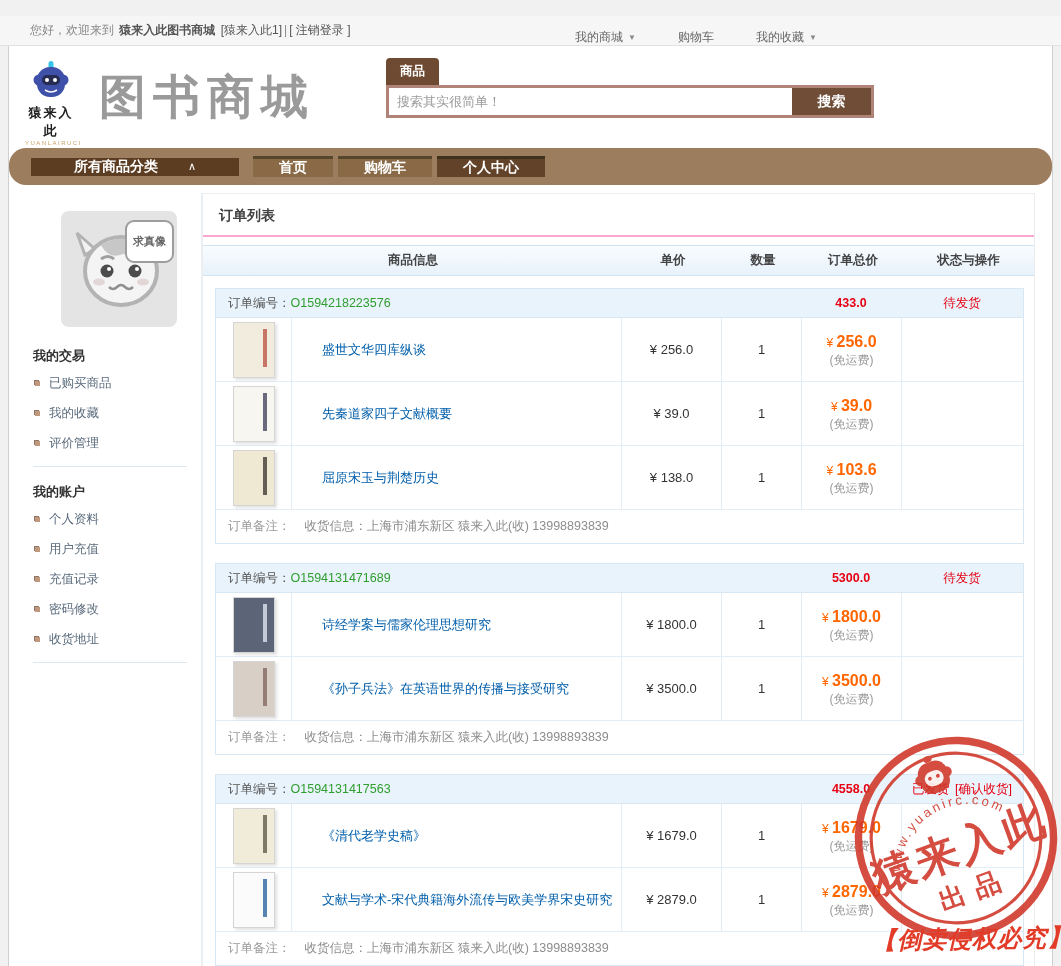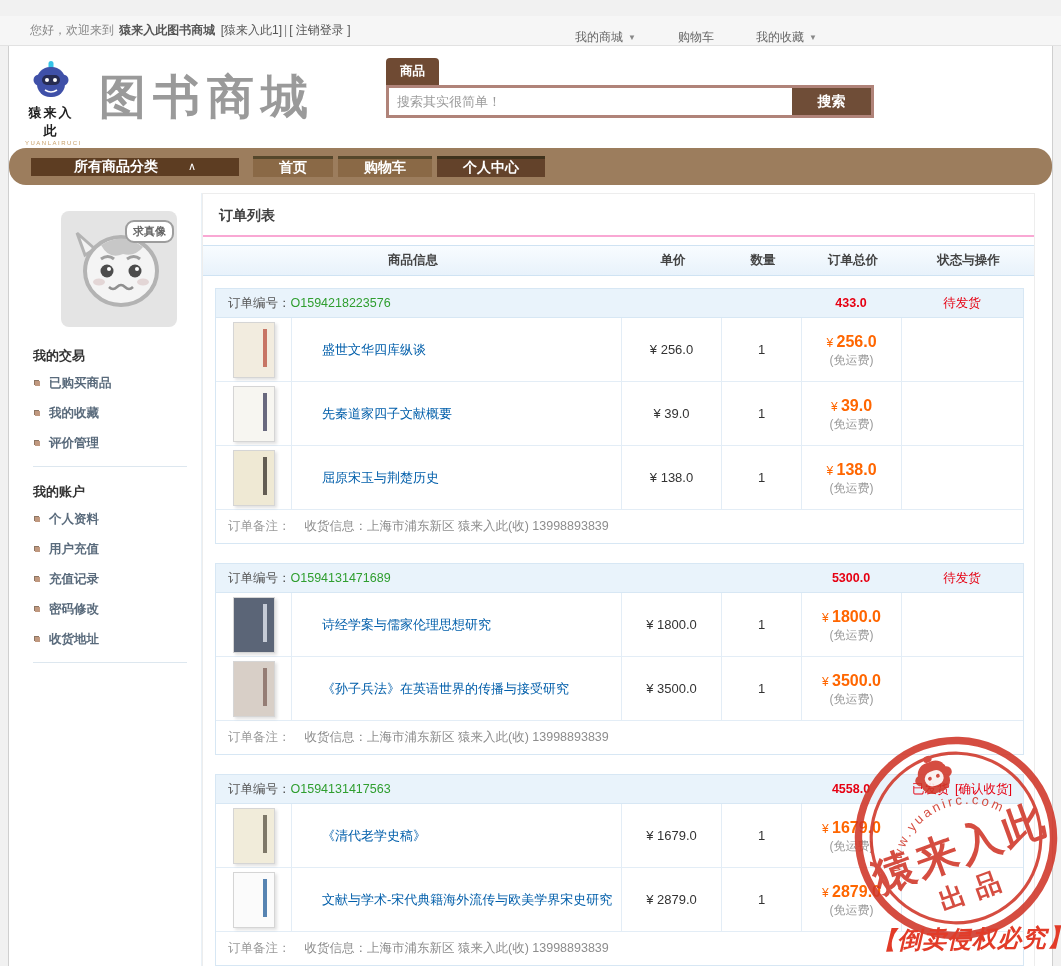--- a/index.html
+++ b/index.html
@@ -72,29 +72,29 @@
   
   .content { display:flex; padding-top:8px; }
   .sidebar { width:171px; margin-left:22px; border-right:1px solid #e9f1f7; padding:0 10px 16px 0; }
   .avatar {
     width:116px; height:116px; background:#e4e4e4; border-radius:8px;
     margin:18px 6px 20px 30px; position:relative;
   }
   .avatar svg { position:absolute; left:4px; top:8px; }
   .bubble {
     position:absolute; right:3px; top:9px; background:#fff; border:2px solid #9d9d9d;
-    border-radius:9px; font-size:11px; color:#666; padding:2px 6px; font-weight:bold;
+    border-radius:9px; font-size:11px; color:#666; padding:12px 6px; font-weight:bold;
   }
   .sb-sec h3 { font-size:13px; color:#333; margin:4px 0 10px 2px; }
   .sb-item { display:flex; align-items:center; margin:0 0 13px 4px; cursor:pointer; }
   .blt {
     width:5px; height:5px; background:#c0987f; margin-right:9px;
     box-shadow:-1px -1px 0 #8d7663; display:inline-block;
   }
-  .sb-item a { color:#5a6b7c; text-decoration:none; font-size:12.5px;font-weight:bold; }
+  .sb-item a { color:#5a6b7c; text-decoration:none; font-size:12.5px; }
   .sb-div { border-bottom:1px solid #dde7ef; margin:14px 4px 16px 2px; }
   
   .panel { width:833px; border:1px solid #ededed; margin-left:0; min-height:780px; background:#fff; }
   .panel-title { font-size:14px; font-weight:bold; color:#404040; padding:13px 16px 10px; border-bottom:2px solid #f9a8d4; }
   .cols {
     display:grid; grid-template-columns:420px 100px 80px 100px 1fr; height:31px;
     align-items:center; margin-top:8px; text-align:center; font-weight:bold; color:#444;
     background:linear-gradient(#f8fcff,#e8f2fb);
     border-top:1px solid #cfe3f3; border-bottom:1px solid #cfe3f3; font-size:12.5px;
   }
@@ -317,21 +317,21 @@
                 <div class="book" style="background: rgb(239, 233, 212);">
                   <div class="spine" style="background: rgb(74, 68, 60);"></div>
                 </div>
               </div>
               <div class="c title">
                 <a>屈原宋玉与荆楚历史</a>
               </div>
               <div class="c">¥ 138.0</div>
               <div class="c">1</div>
               <div class="c sub">
-                <div class="money"><span class="yen">¥ </span><span class="amt">138.0</span></div>
+                <div class="money"><span class="yen">¥ </span><span class="amt">103.6</span></div>
                 <span class="free">(免运费)</span>
               </div>
               <div class="c stat"></div>
             </div>
             <div class="remark"><span class="rlabel">订单备注：</span><span class="rtext">收货信息：上海市浦东新区 猿来入此(收) 13998893839</span></div>
           </div>
           <div class="order">
             <div class="order-head">
               <div class="oh-no"><span>订单编号：</span><span class="num">O1594131471689</span></div>
               <div class="oh-total">5300.0</div>

